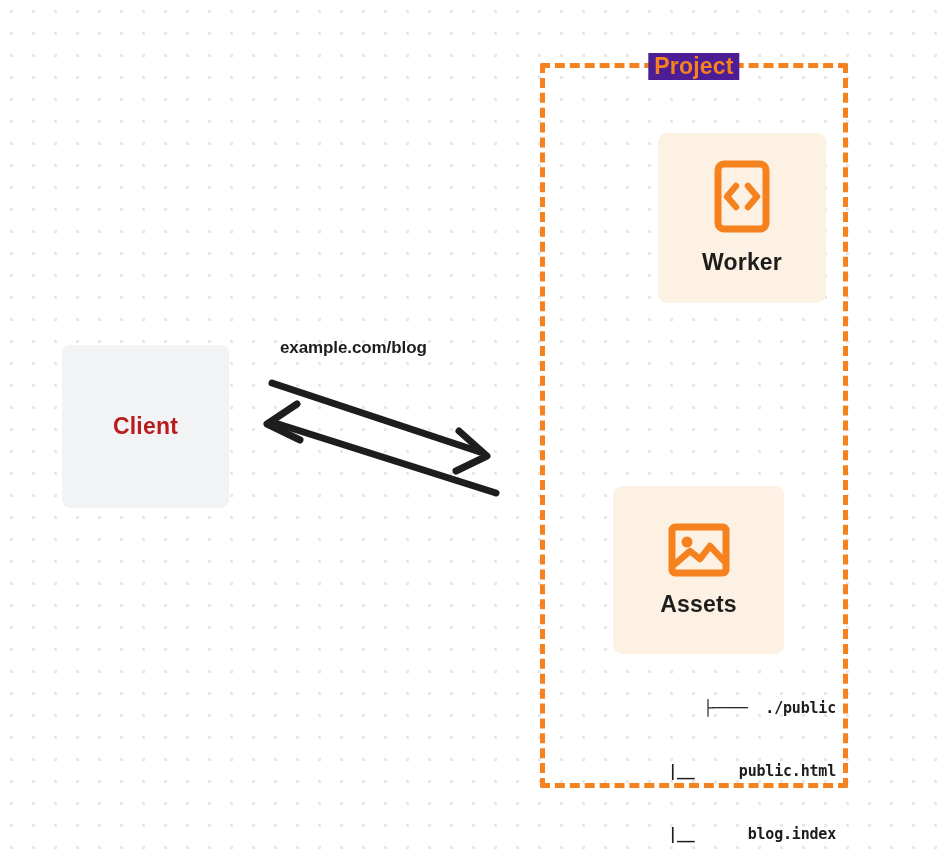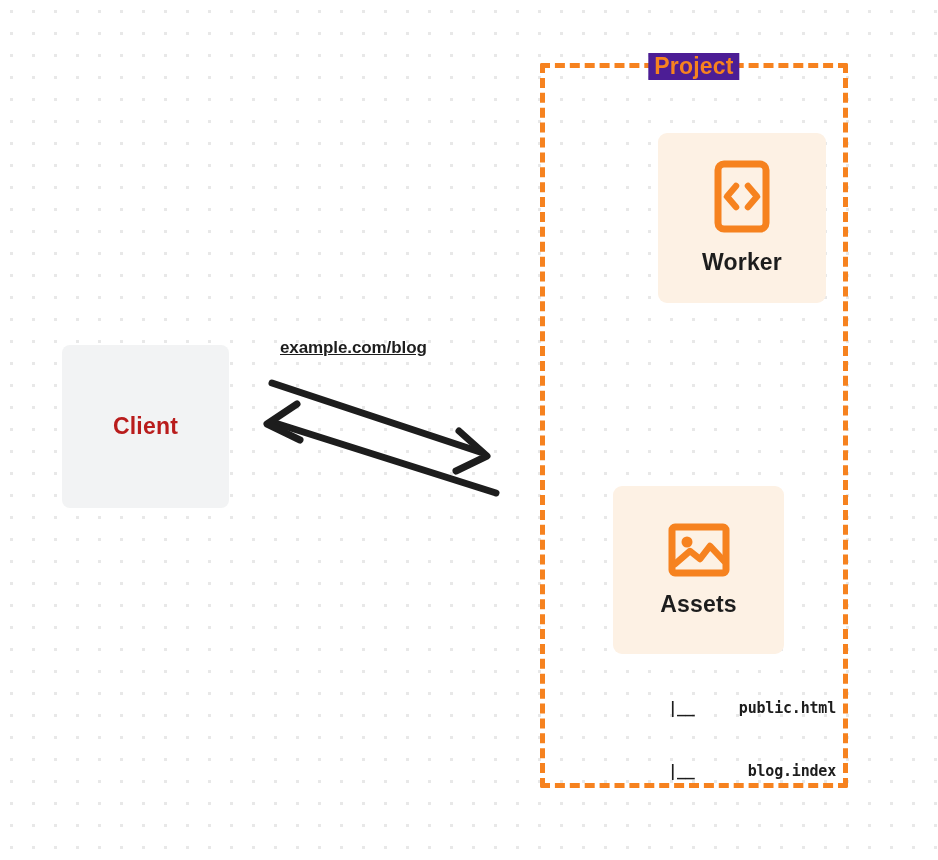--- a/index.html
+++ b/index.html
@@ -118,21 +118,20 @@
 
   
   #request-label {
     position: absolute;
     left: 280px; top: 338px;
     font-size: 17px;
     font-weight: bold;
     color: #1d1d1d;
     letter-spacing: -0.1px;
     white-space: nowrap;
-    text-decoration: underline;
   }
 </style>
 </head>
 <body>
 
 <div id="canvas"></div>
 
 <div id="client-node">
   <span class="node-title">Client</span>
 </div>
@@ -172,18 +171,19 @@
       <svg width="62" height="54" viewBox="0 0 62 54" xmlns="http://www.w3.org/2000/svg">
         <rect x="4" y="4" width="54" height="46" rx="3" ry="3" fill="none" stroke="#f6821f" stroke-width="7"></rect>
         <circle cx="19" cy="19" r="5.5" fill="#f6821f"></circle>
         <polyline points="7,41 22,28 32,36 42,23 56,38" fill="none" stroke="#f6821f" stroke-width="6.5" stroke-linecap="round" stroke-linejoin="round"></polyline>
       </svg>
     </div>
     <span class="node-title">Assets</span>
   </div>
 
   <div id="file-tree">
+    <span class="tree-row">├────  ./public</span>
     <span class="tree-row">|__     public.html</span>
     <span class="tree-row">|__      blog.index</span>
     
   </div>
 
 </div>
 
 </body></html>

